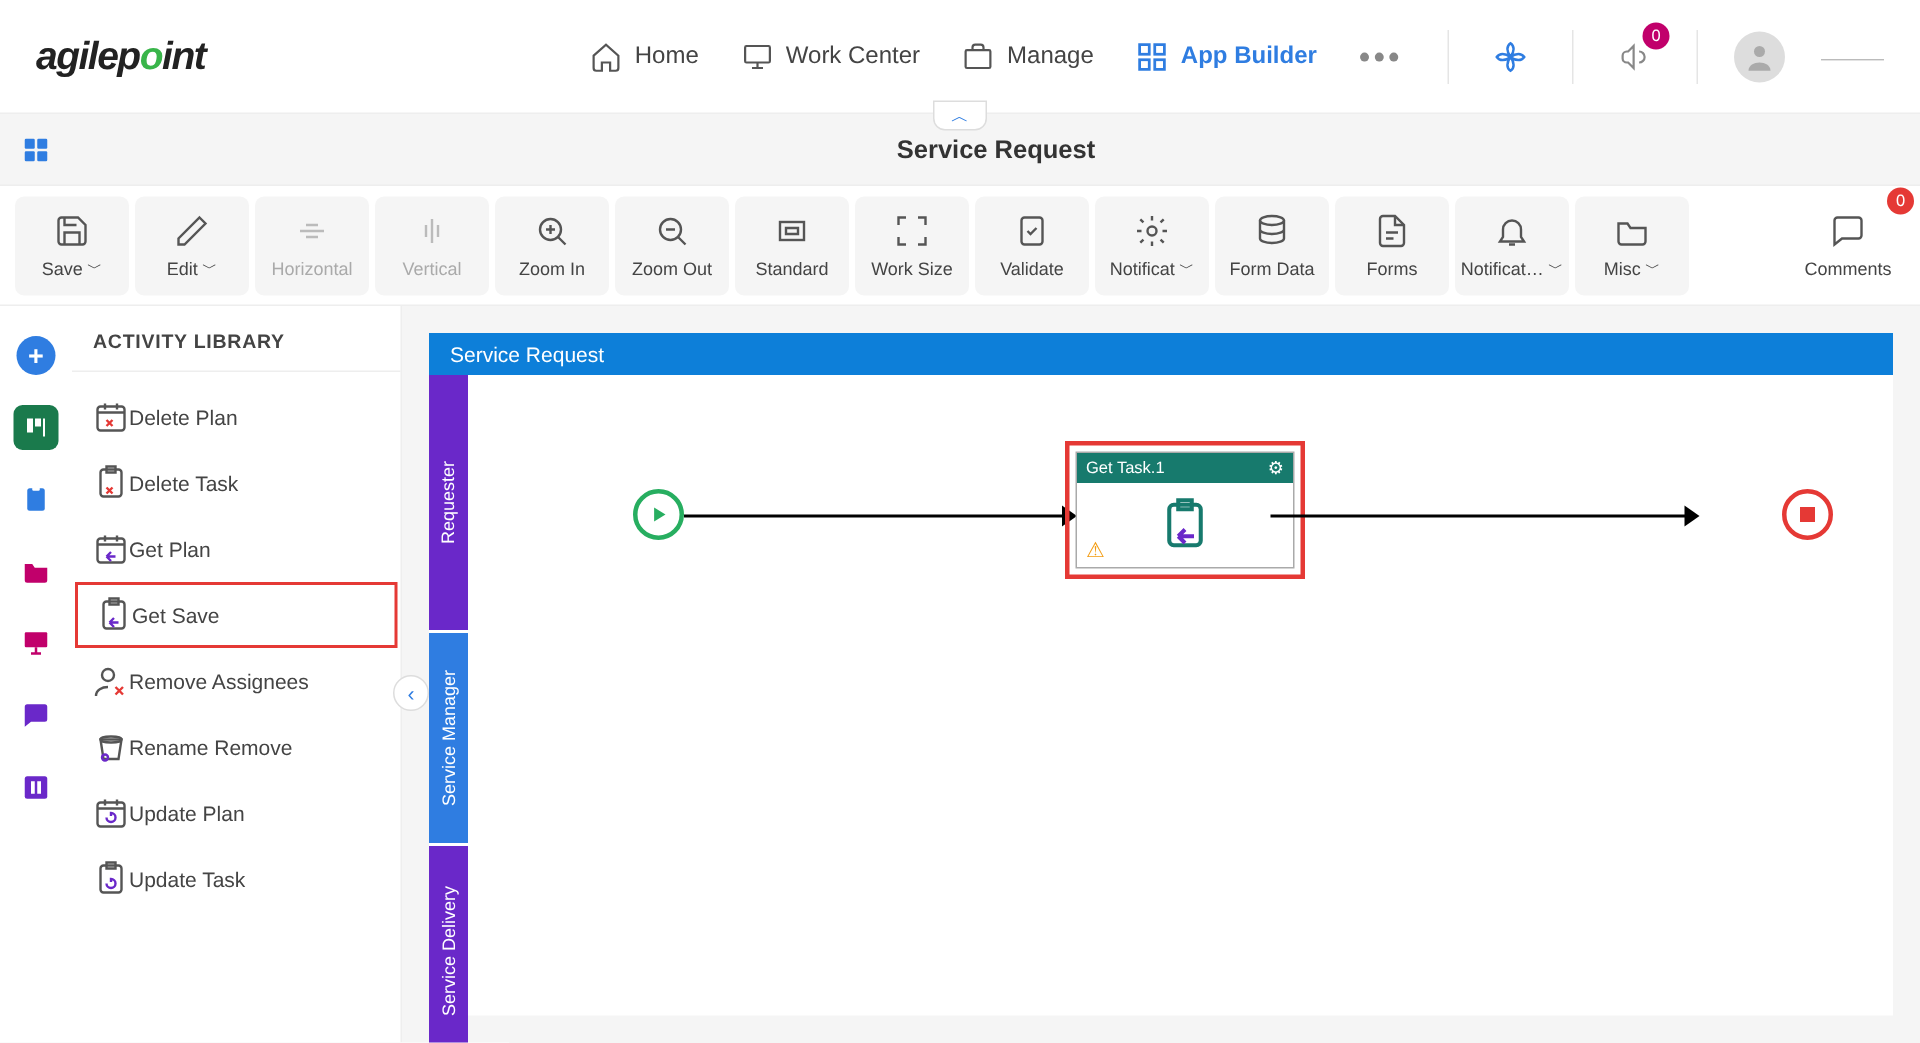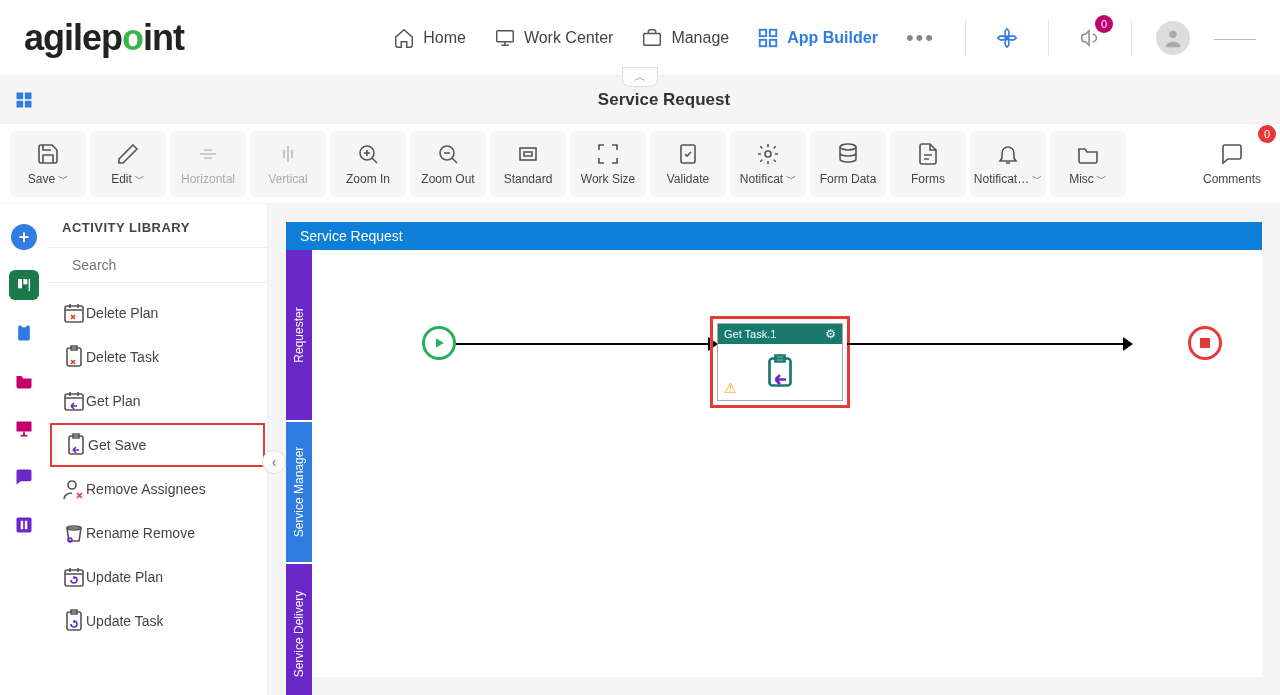--- a/index.html
+++ b/index.html
@@ -1,19 +1,19 @@
 <!DOCTYPE html>
 <html><head>
 <meta charset="utf-8">
 <style>
 * { box-sizing: border-box; margin: 0; padding: 0; }
 body { font-family: "Segoe UI", Arial, sans-serif; background:#fff; color:#333; width:1280px; height:695px; overflow:hidden; }
 
 .topnav { height:76px; display:flex; align-items:center; padding:0 24px; border-bottom:1px solid #eee; position:relative; }
-.logo { font-size:36px; font-weight:700; letter-spacing:-1px; color:#222; }
+.logo { font-size:26px; font-weight:700; letter-spacing:-1px; color:#222;font-style:italic; }
 .logo .dot { color:#39b54a; }
 .nav-items { display:flex; gap:28px; margin-left:auto; align-items:center; }
 .nav-item { display:flex; align-items:center; gap:8px; color:#444; font-size:16px; cursor:pointer; }
 .nav-item.active { color:#2f7de1; font-weight:600; }
 .nav-icon { width:22px; height:22px; }
 .more-dots { color:#888; font-size:22px; letter-spacing:2px; }
 .right-icons { display:flex; align-items:center; gap:24px; margin-left:30px; }
 .divider-v { width:1px; height:36px; background:#e5e5e5; }
 .circle-icon { width:34px; height:34px; border-radius:50%; display:flex; align-items:center; justify-content:center; }
 .badge { position:relative; }
@@ -60,21 +60,21 @@
 .flow { position:absolute; left:26px; right:0; top:28px; height:170px; }
 .start-node { position:absolute; left:110px; top:76px; width:34px; height:34px; border:3px solid #27ae60; border-radius:50%; display:flex; align-items:center; justify-content:center; color:#27ae60; }
 .end-node { position:absolute; right:40px; top:76px; width:34px; height:34px; border:3px solid #e53935; border-radius:50%; display:flex; align-items:center; justify-content:center; }
 .end-node::after { content:""; width:10px; height:10px; background:#e53935; }
 .arrow-line { position:absolute; top:93px; height:2px; background:#000; }
 .arrow-line.l1 { left:144px; width:254px; }
 .arrow-line.l2 { left:535px; width:278px; }
 .arrow-head { position:absolute; top:87px; width:0; height:0; border-top:7px solid transparent; border-bottom:7px solid transparent; border-left:10px solid #000; }
 .ah1 { left:396px; }
 .ah2 { left:811px; }
-.task-node { position:absolute; left:398px; top:44px; width:140px; border:3px solid #e53935; padding:4px;margin-top:22px; }
+.task-node { position:absolute; left:398px; top:44px; width:160px; border:3px solid #e53935; padding:4px; }
 .task-inner { border:1px solid #aaa; }
 .task-hdr { background:#177a6d; color:#fff; font-size:11px; padding:3px 6px; display:flex; align-items:center; justify-content:space-between; }
 .task-body { height:56px; display:flex; align-items:center; justify-content:center; position:relative; }
 .warn-icon { position:absolute; left:6px; bottom:4px; color:#f39c12; font-size:14px; }
 </style>
 </head>
 <body>
 
 <div class="topnav">
   <div class="logo">agilep<span class="dot">o</span>int</div>
@@ -307,27 +307,20 @@
         <svg width="20" height="20" viewBox="0 0 24 24" fill="#6a28c9">
           <rect x="3" y="3" width="18" height="18" rx="2"></rect>
           <rect x="8" y="7" width="3" height="10" fill="#fff"></rect>
           <rect x="13" y="7" width="3" height="10" fill="#fff"></rect>
         </svg>
       </div>
   </div>
 
   <div class="panel">
     <div class="panel-title">ACTIVITY LIBRARY</div>
-    <div class="search-row">
-      <svg width="18" height="18" viewBox="0 0 24 24" fill="none" stroke="#999" stroke-width="2">
-          <circle cx="11" cy="11" r="7"></circle>
-          <path d="M21 21l-5-5"></path>
-        </svg>
-      <input placeholder="Search" style="">
-    </div>
     <div class="lib-list">
       <div class="lib-item">
         <svg viewBox="0 0 24 24" fill="none" stroke="#555" stroke-width="1.6">
             <rect x="3" y="5" width="18" height="16" rx="2"></rect>
             <path d="M3 9h18M8 3v4M16 3v4"></path>
             <path d="M9 14l4 4M13 14l-4 4" stroke="#e53935"></path>
           </svg>
         <span>Delete Plan</span>
       </div>
       <div class="lib-item">

